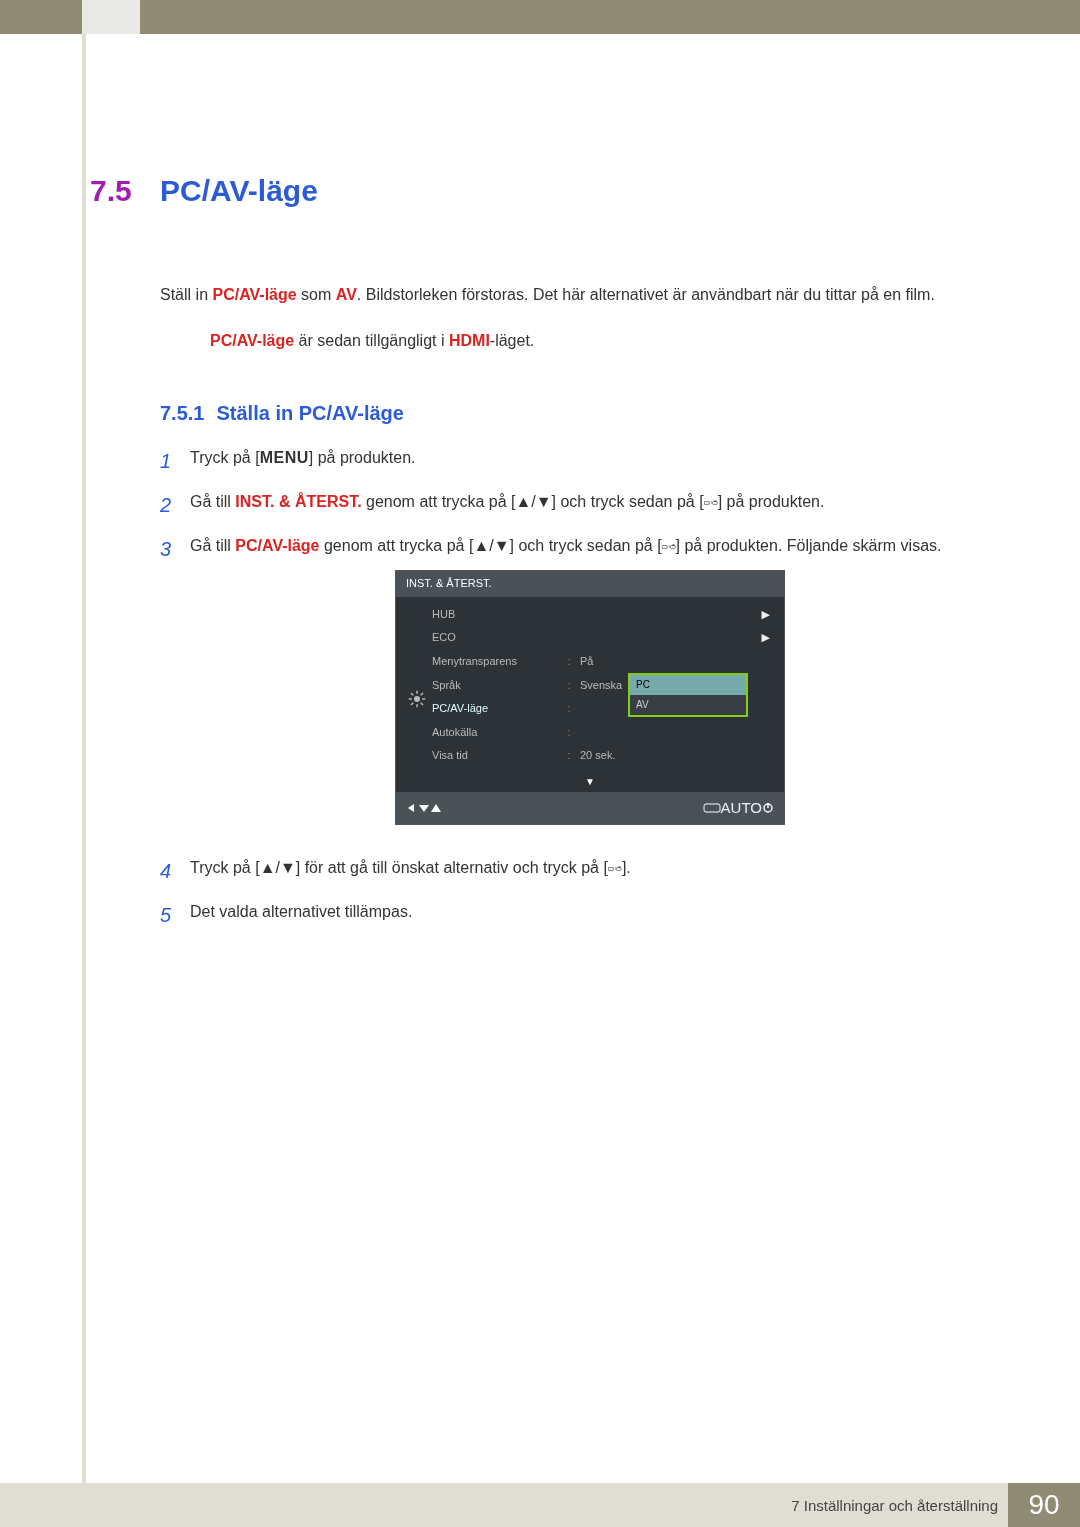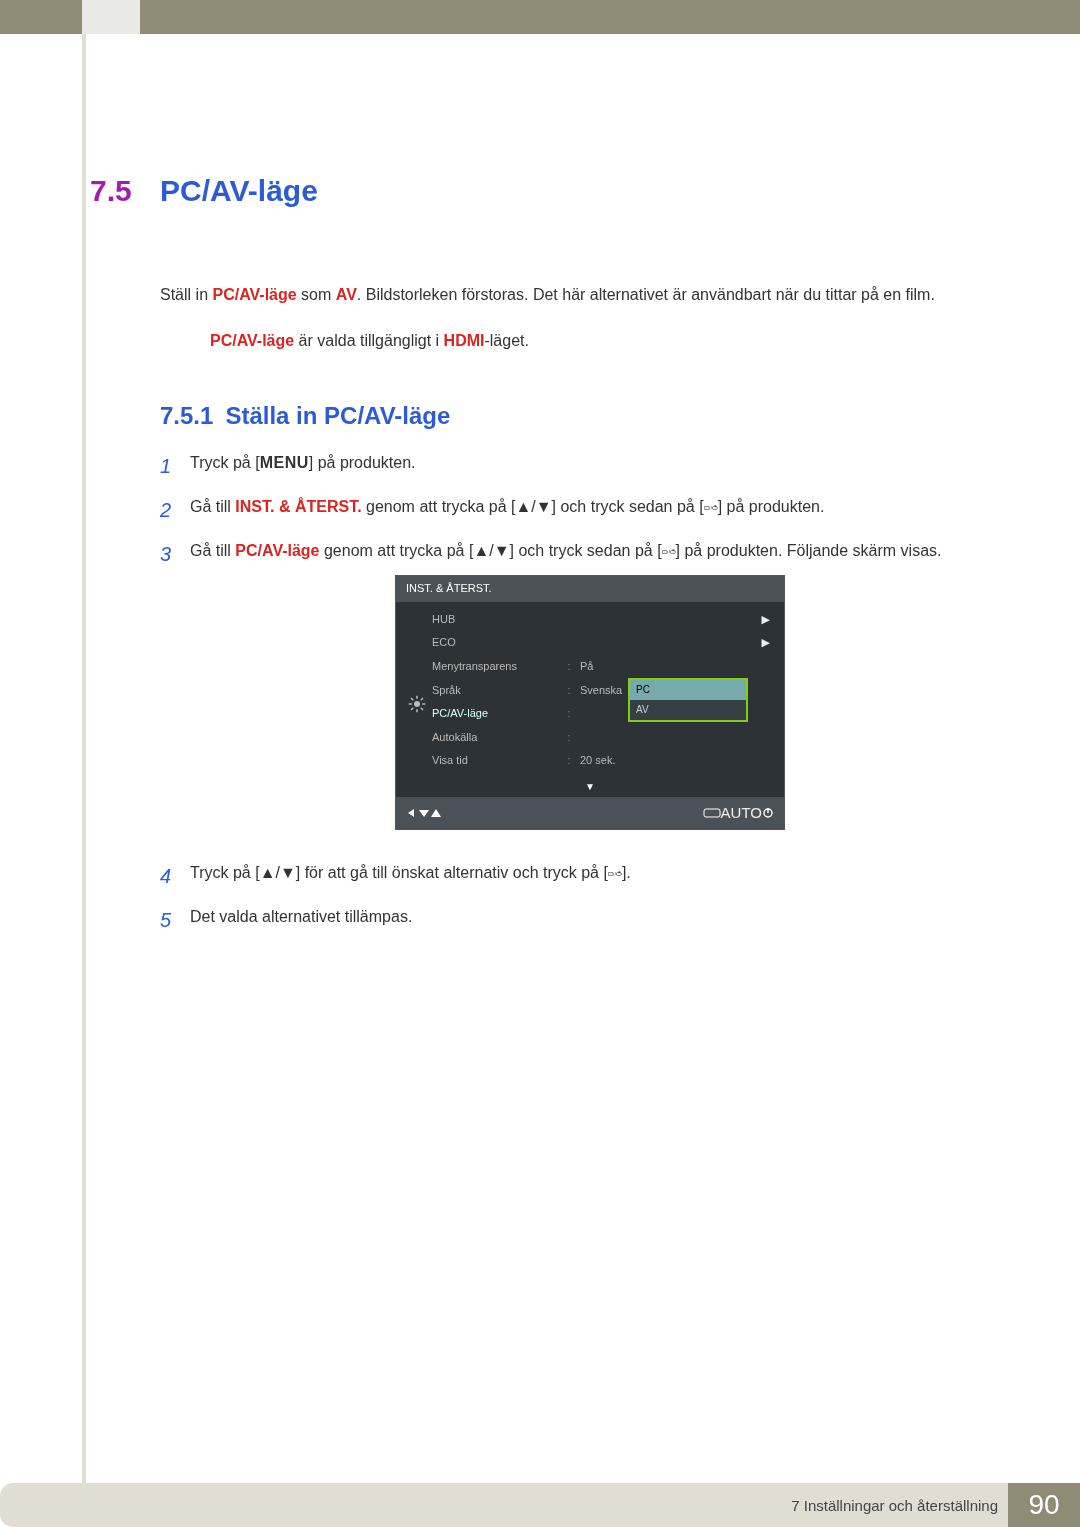--- a/index.html
+++ b/index.html
@@ -71,21 +71,21 @@
   .body-block .emph { font-weight: bold; color: #d22; }
   .note-row {
     margin-left: 120px;
     margin-top: 24px;
     font-size: 16px;
   }
   .note-row .emph { font-weight: bold; color: #d22; }
   .subsec-row {
     margin-left: 70px;
     margin-top: 52px;
-    font-size: 24px;
+    font-size: 20px;
     color: #2b5bd6;
     font-weight: bold;
   }
   .subsec-num { margin-right: 12px; }
   ol.steps {
     list-style: none;
     margin-left: 70px;
     margin-top: 20px;
     font-size: 16px;
   }
@@ -188,21 +188,20 @@
     position: absolute;
     bottom: 0;
     left: 0;
     right: 0;
     height: 44px;
     background: #e0ddd2;
     display: flex;
     align-items: center;
     justify-content: flex-end;
     padding-right: 0;
-    border-radius: 13px;
   }
   .footer-text {
     font-size: 15px;
     color: #444;
     margin-right: 10px;
   }
   .footer-num {
     background: #908b74;
     color: #fff;
     font-size: 28px;
@@ -227,21 +226,21 @@
   <div class="section-row">
     <span class="section-num">7.5</span>
     <span class="section-title">PC/AV-läge</span>
   </div>
 
   <p class="body-block">
     <span>Ställ in </span><span class="emph">PC/AV-läge</span><span> som </span><span class="emph">AV</span><span>. Bildstorleken förstoras. Det här alternativet är användbart när du tittar på en film.</span>
   </p>
 
   <p class="note-row">
-    <span class="emph">PC/AV-läge</span><span> är valda tillgängligt i </span><span class="emph">HDMI</span><span>-läget.</span>
+    <span class="emph">PC/AV-läge</span><span> är sedan tillgängligt i </span><span class="emph">HDMI</span><span>-läget.</span>
   </p>
 
   <h3 class="subsec-row">
     <span class="subsec-num">7.5.1</span><span>Ställa in PC/AV-läge</span>
   </h3>
 
   <ol class="steps">
 
     <li>
       <span class="n">1</span>

